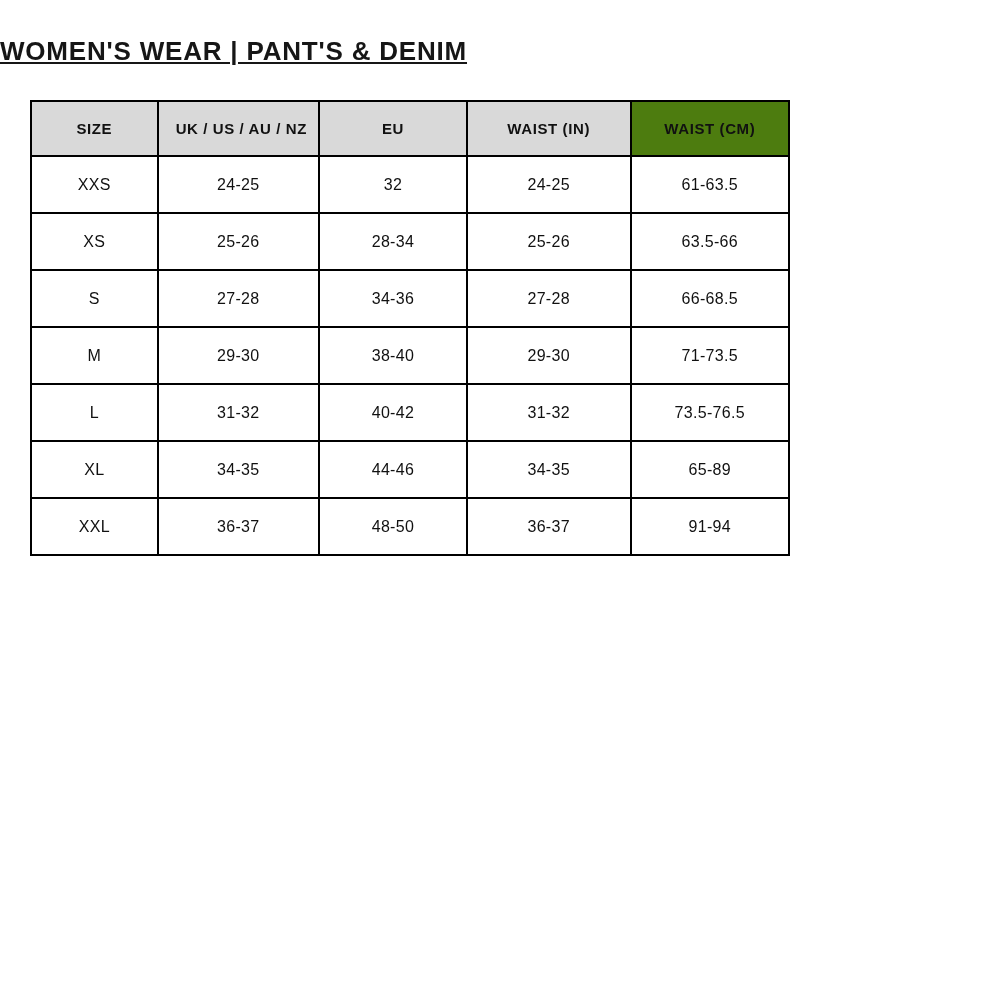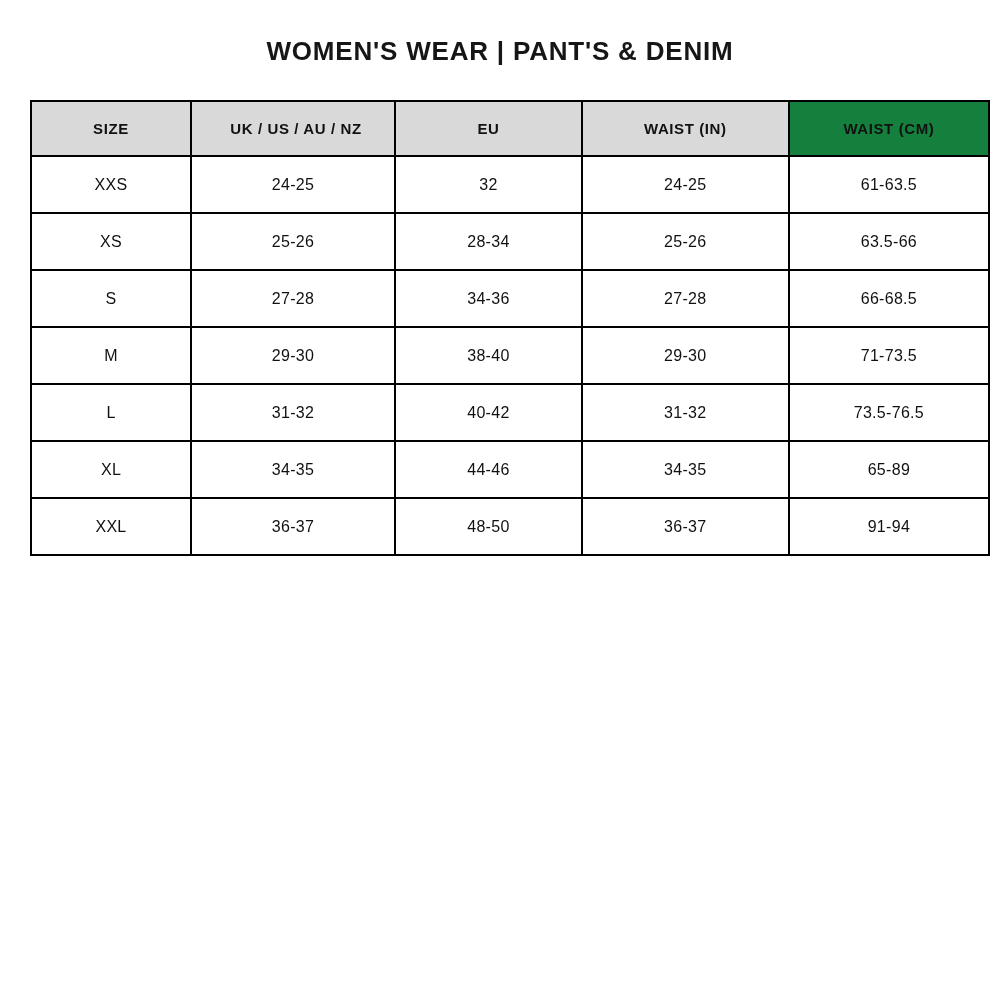--- a/index.html
+++ b/index.html
@@ -15,31 +15,32 @@
     position: relative;
     width: 1000px;
     height: 1000px;
     background: #ffffff;
   }
   .title {
     position: absolute;
     top: 36px;
     left: 0;
     width: 1000px;
-    text-align: center;
+    text-align: left;
     font-size: 26px;
     font-weight: 700;
     letter-spacing: 0.8px;
     color: #161616;
+    text-decoration: underline;
   }
   table.size-chart {
     position: absolute;
     top: 100px;
     left: 30px;
-    width: 960px;
+    width: 760px;
     border-collapse: collapse;
     table-layout: fixed;
   }
   table.size-chart th,
   table.size-chart td {
     border: 2px solid #000000;
     text-align: center;
     vertical-align: middle;
     padding: 0;
   }
@@ -74,21 +75,21 @@
         <col class="c-eu">
         <col class="c-win">
         <col class="c-wcm">
     </colgroup>
     <thead>
       <tr>
         <th style="background: rgb(217, 217, 217);">SIZE</th>
         <th style="background: rgb(217, 217, 217); padding-left: 6px;">UK / US / AU / NZ</th>
         <th style="background: rgb(217, 217, 217); margin-top: 40px;">EU</th>
         <th style="background: rgb(217, 217, 217);">WAIST (IN)</th>
-        <th style="background: #15803d;">WAIST (CM)</th>
+        <th style="background: #4d7c0f;">WAIST (CM)</th>
       </tr>
     </thead>
     <tbody>
         <tr>
           <td>XXS</td>
           <td>24-25</td>
           <td>32</td>
           <td>24-25</td>
           <td>61-63.5</td>
         </tr>

